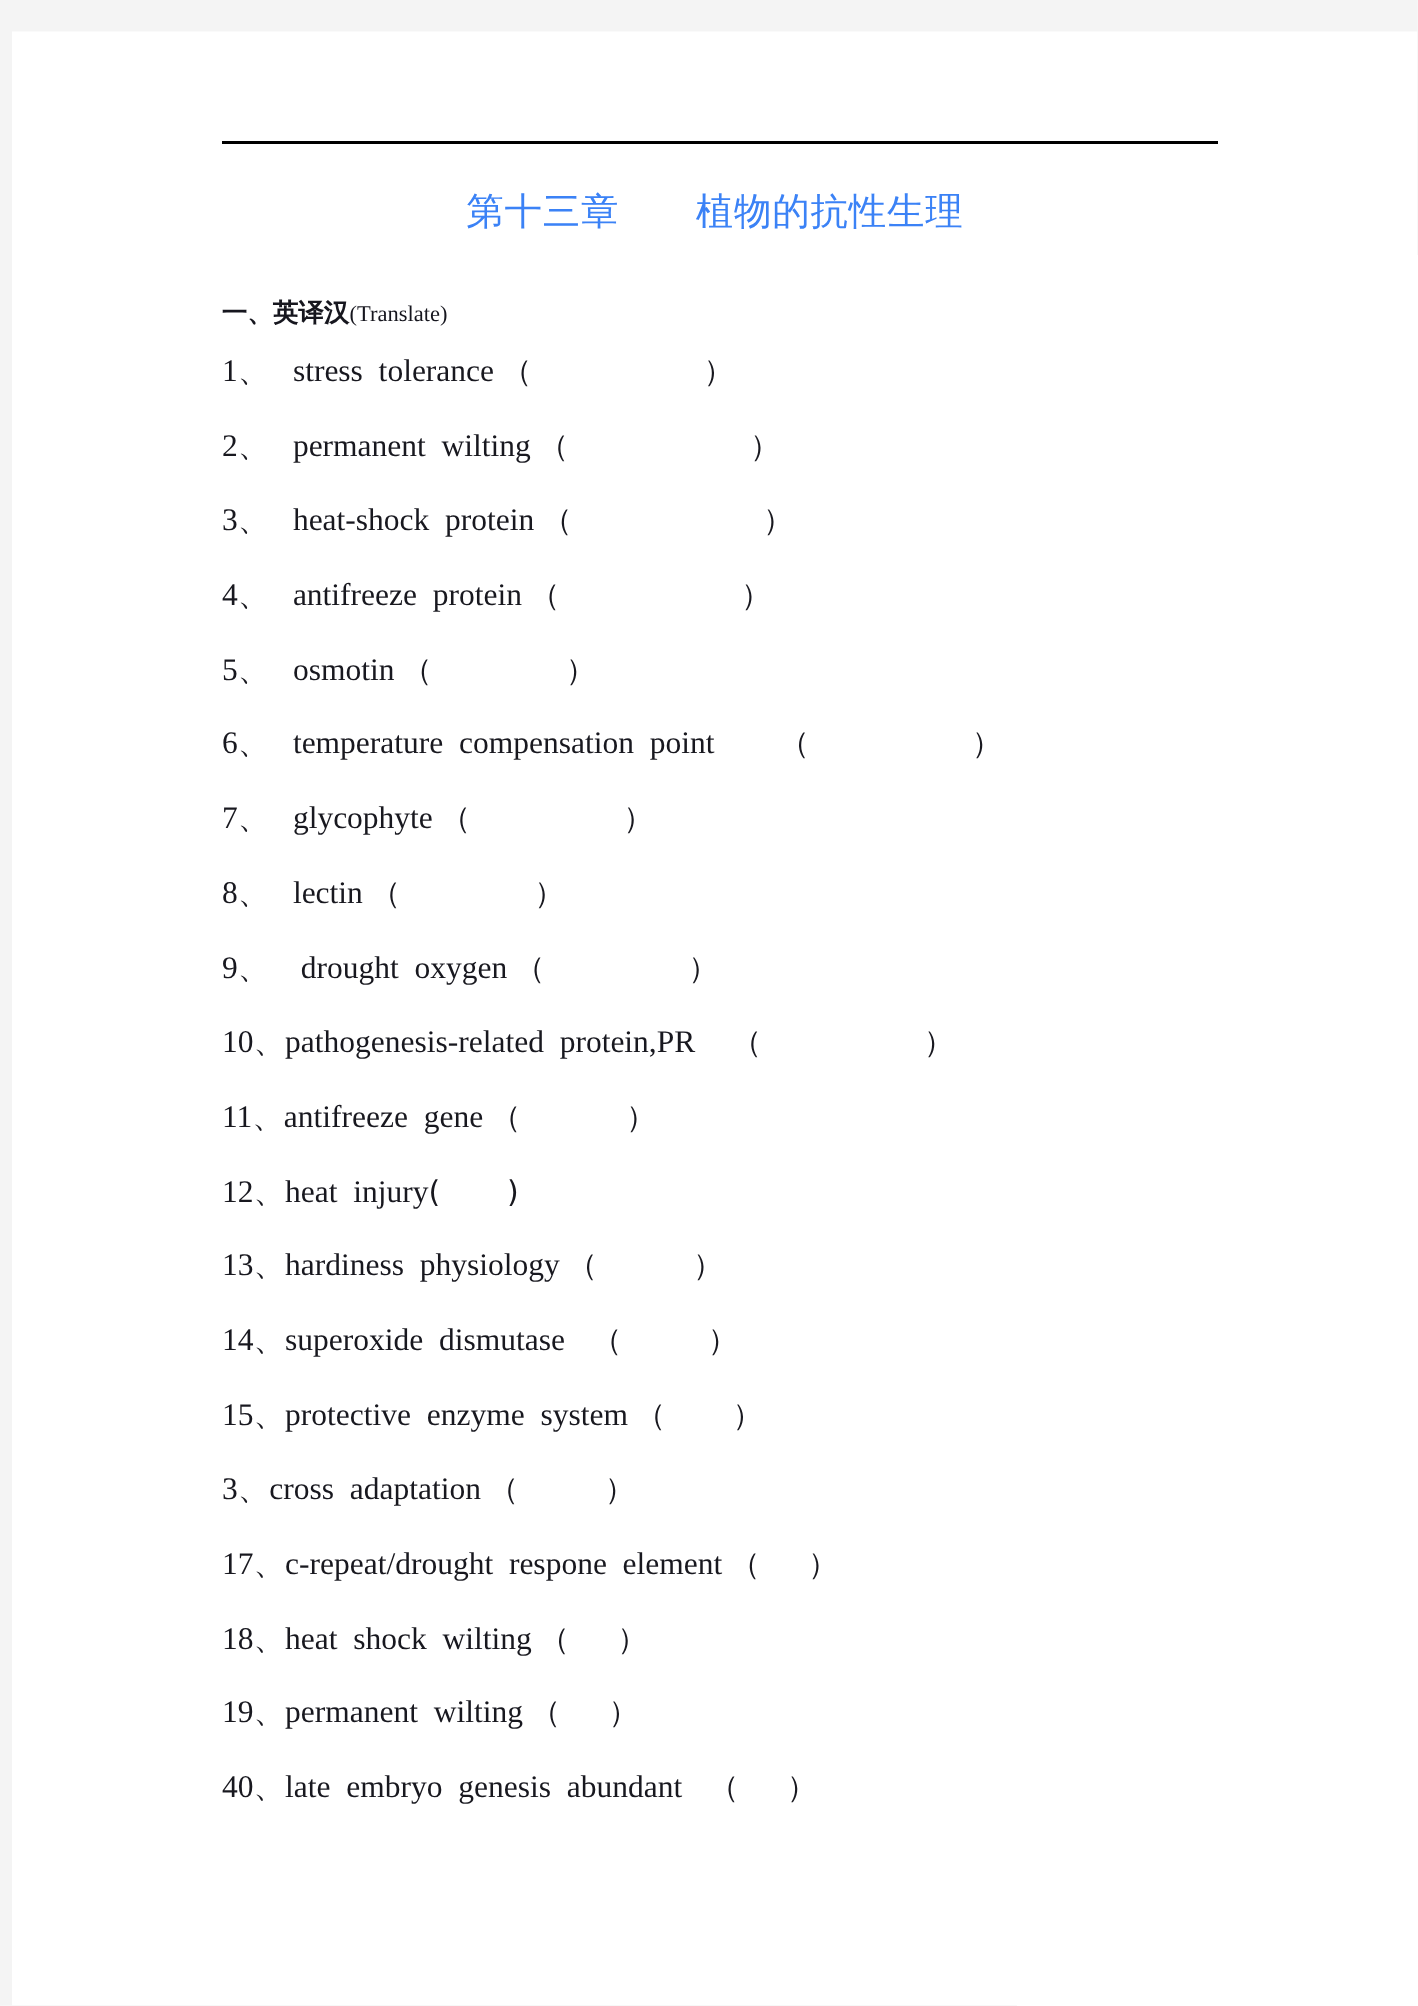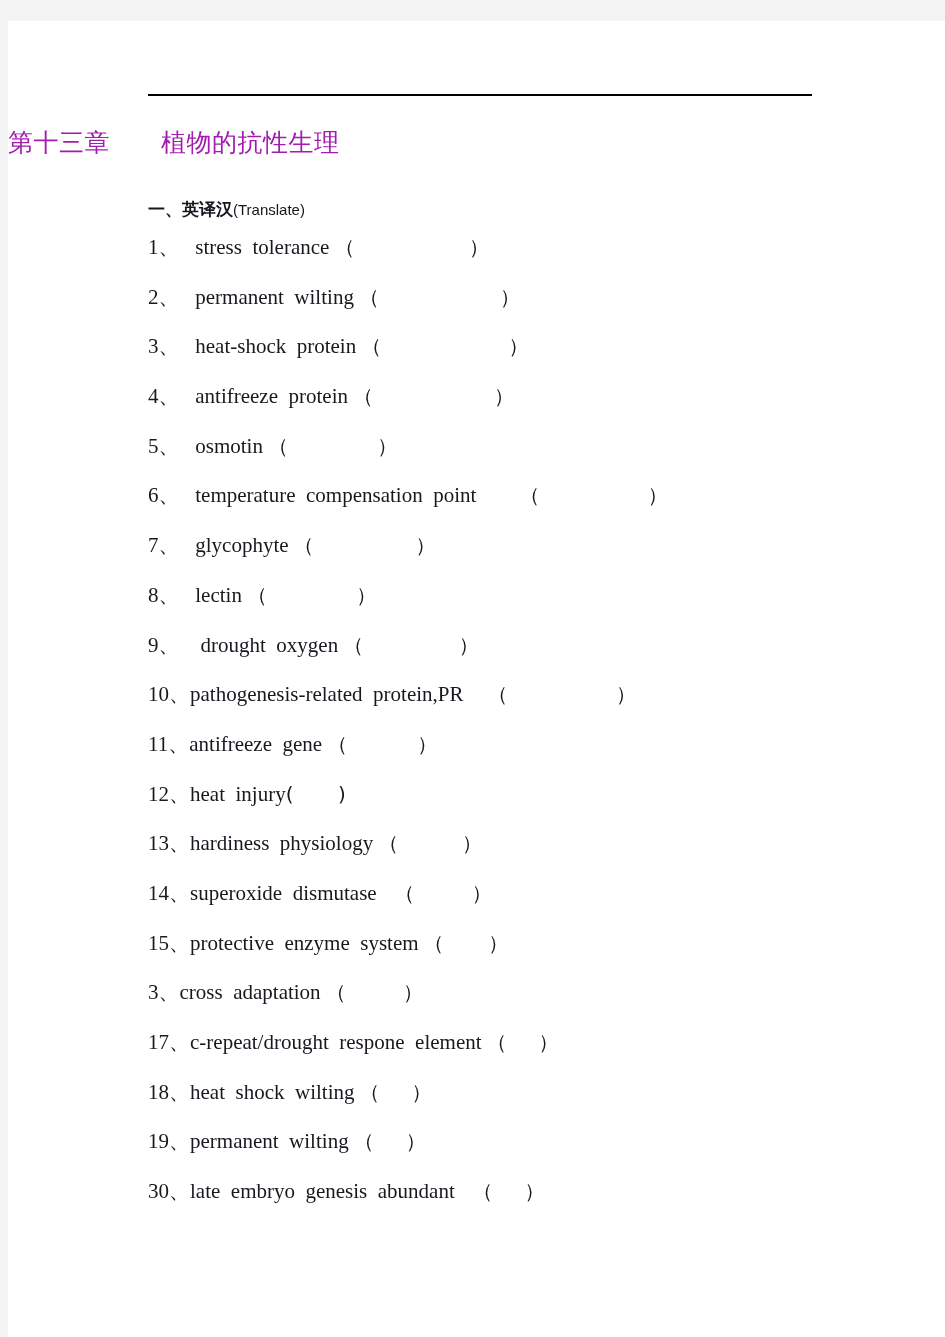--- a/index.html
+++ b/index.html
@@ -33,44 +33,45 @@
     width: 664px;
     height: 0;
     border-top: 2px solid #000000;
   }
 
   #doc-title {
     position: absolute;
     left: 0;
     top: 105px;
     width: 937px;
-    font-family: Liberation Serif, serif;
+    text-align: center;
+    font-family: Liberation Mono, monospace;
     font-size: 25px;
     line-height: 34px;
-    color: #a21caf;
+    color: #3b82f6;
     letter-spacing: 0.5px;
     white-space: pre;
   }
 
   #section-heading {
     position: absolute;
     left: 140px;
     top: 177px;
     font-size: 17px;
     line-height: 22px;
     color: #16161e;
     white-space: pre;
   }
   #section-heading .cn {
     font-family: "DejaVu Sans", "Liberation Sans", sans-serif;
     font-weight: bold;
     font-size: 17px;
   }
   #section-heading .en {
-    font-family: Liberation Sans, sans-serif;
+    font-family: Liberation Serif, serif;
     font-size: 15px;
   }
 
   
   #term-list {
     position: absolute;
     left: 140px;
     top: 212px;
     width: 800px;
   }
@@ -117,16 +118,16 @@
       <div class="term-row"><span class="term-index">10、</span><span class="term-text"></span><span class="term-text">pathogenesis-related  protein,PR </span><span class="term-blank">   （                 ）</span></div>
       <div class="term-row"><span class="term-index">11、</span><span class="term-text"></span><span class="term-text">antifreeze  gene </span><span class="term-blank">（           ）</span></div>
       <div class="term-row"><span class="term-index">12、</span><span class="term-text"></span><span class="term-text">heat  injury</span><span class="term-blank">(       )</span></div>
       <div class="term-row"><span class="term-index">13、</span><span class="term-text"></span><span class="term-text">hardiness  physiology </span><span class="term-blank">（          ）</span></div>
       <div class="term-row"><span class="term-index">14、</span><span class="term-text"></span><span class="term-text">superoxide  dismutase </span><span class="term-blank">  （         ）</span></div>
       <div class="term-row"><span class="term-index">15、</span><span class="term-text"></span><span class="term-text">protective  enzyme  system </span><span class="term-blank">（       ）</span></div>
       <div class="term-row"><span class="term-index">3、</span><span class="term-text"></span><span class="term-text">cross  adaptation </span><span class="term-blank">（         ）</span></div>
       <div class="term-row"><span class="term-index">17、</span><span class="term-text"></span><span class="term-text">c-repeat/drought  respone  element </span><span class="term-blank">（     ）</span></div>
       <div class="term-row"><span class="term-index">18、</span><span class="term-text"></span><span class="term-text">heat  shock  wilting </span><span class="term-blank">（     ）</span></div>
       <div class="term-row"><span class="term-index">19、</span><span class="term-text"></span><span class="term-text">permanent  wilting </span><span class="term-blank">（     ）</span></div>
-      <div class="term-row"><span class="term-index">30、</span><span class="term-text"></span><span class="term-text">late  embryo  genesis  abundant </span><span class="term-blank">  （     ）</span></div>
+      <div class="term-row"><span class="term-index">40、</span><span class="term-text"></span><span class="term-text">late  embryo  genesis  abundant </span><span class="term-blank">  （     ）</span></div>
     </div>
 
 </div>
 
 </body></html>

